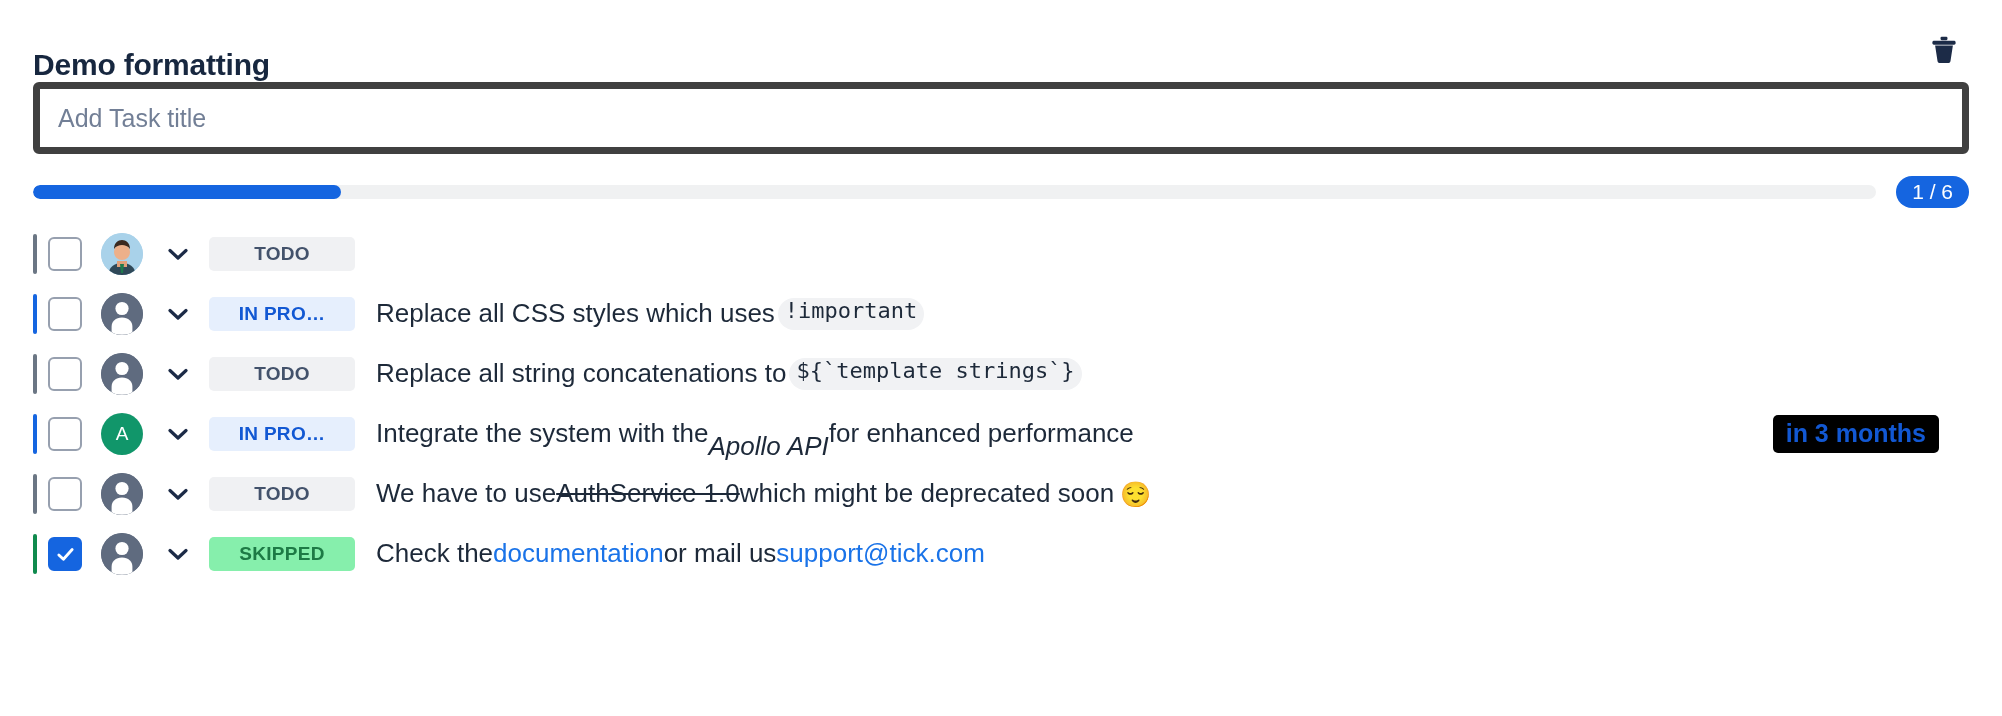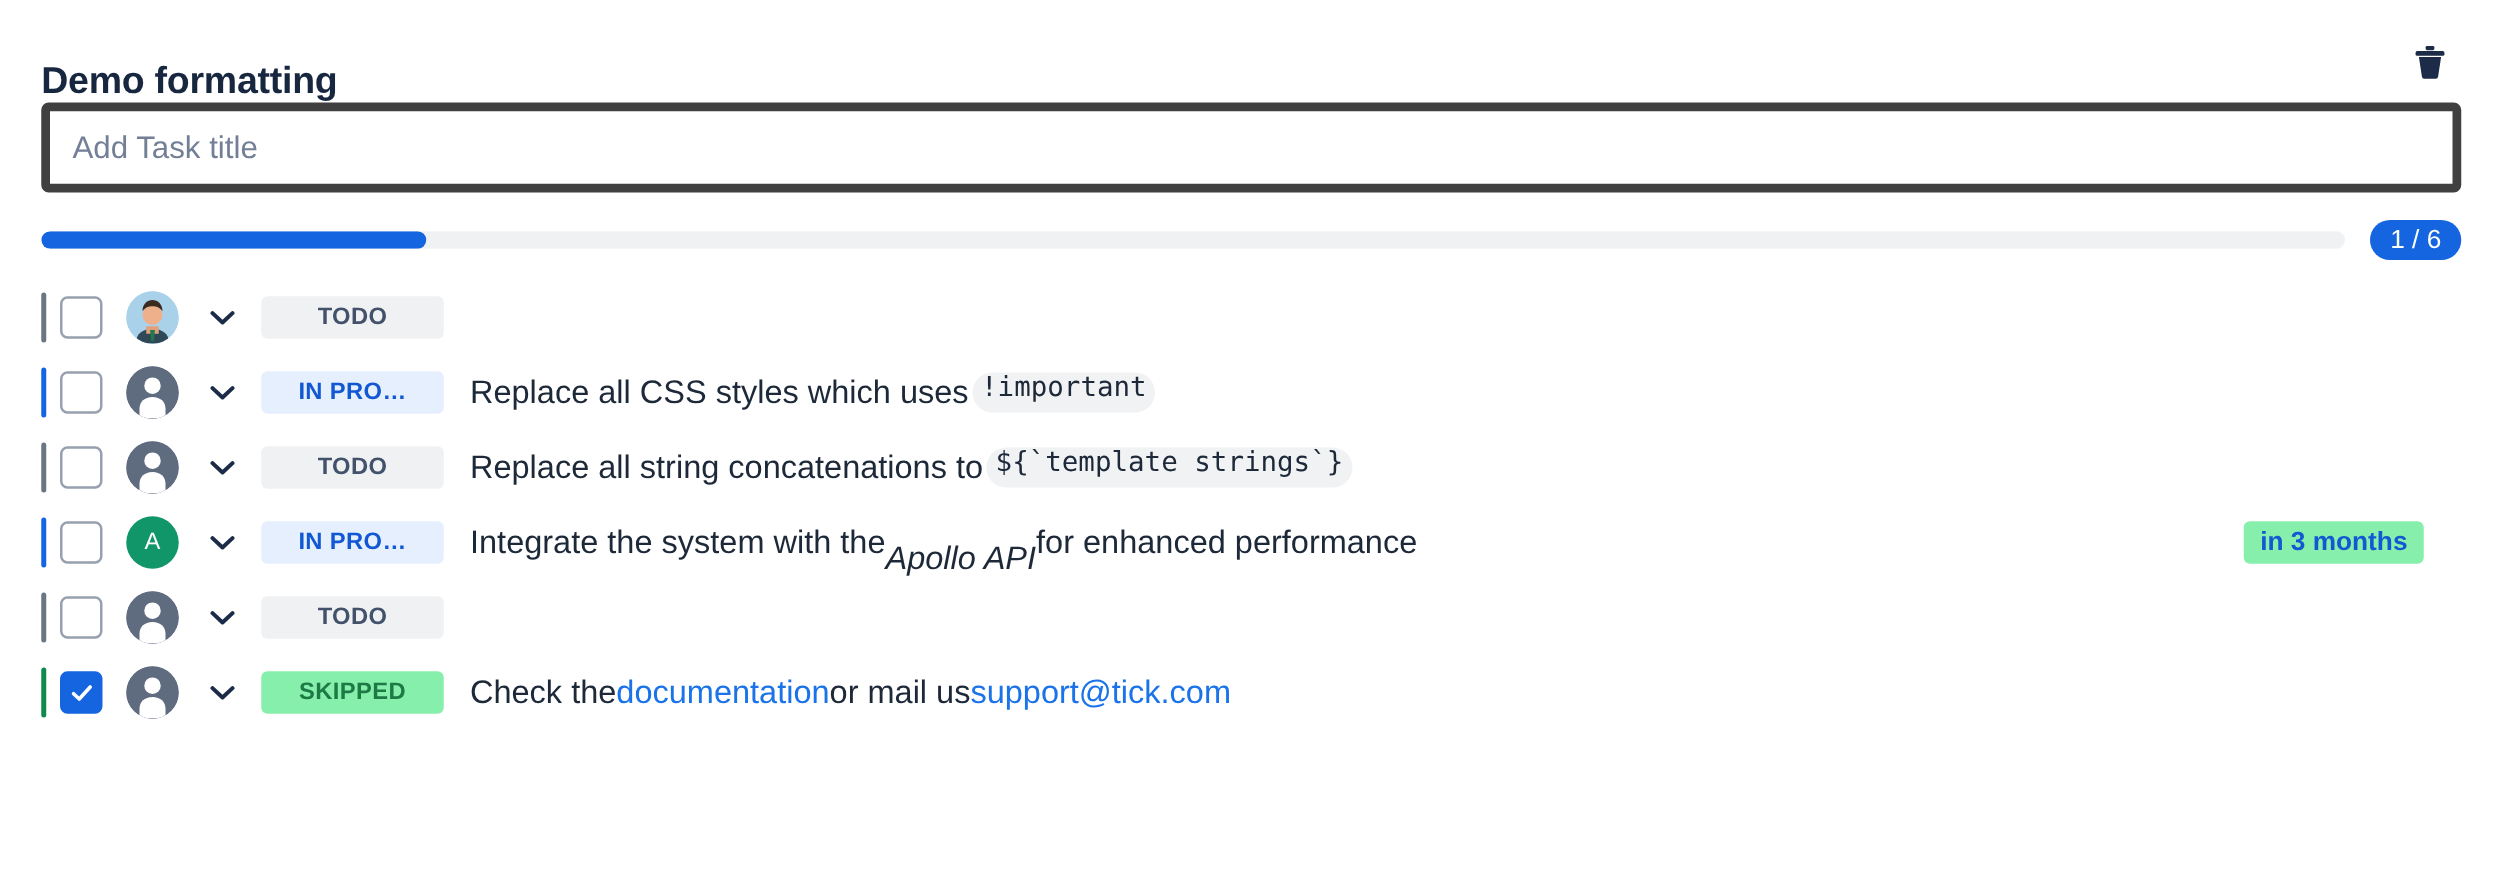--- a/index.html
+++ b/index.html
@@ -207,23 +207,23 @@
   .task-text a {
     color: #1a73e8;
     text-decoration: none;
     cursor: pointer;
   }
   .emoji { font-size: 25px; margin-left: 6px; }
 
   .spacer { flex: 1; }
 
   .due-badge {
-    background: #86efac;
+    background: #000000;
     color: #1258d3;
-    font-size: 21px;
+    font-size: 25px;
     font-weight: bold;
     border-radius: 5px;
     padding: 6px 13px 7px 13px;
     line-height: 1;
     white-space: nowrap;
     margin-right: 30px;
   }
 </style>
 </head>
 <body>
@@ -364,20 +364,26 @@
           <circle cx="21" cy="15.5" r="6.6" fill="#ffffff"></circle>
           <path d="M21 24.5 c-6.4 0 -10.4 4 -10.4 9.2 v8 h20.8 v-8 c0 -5.2 -4 -9.2 -10.4 -9.2z" fill="#ffffff"></path>
         </svg>
       </div>
       <div class="chevron">
         <svg width="20" height="13" viewBox="0 0 20 13" aria-hidden="true">
             <path d="M2 2.5 L10 10 L18 2.5" stroke="#1c2b47" stroke-width="3.2" fill="none" stroke-linecap="round" stroke-linejoin="round"></path>
           </svg>
       </div>
       <div class="status-badge todo">TODO</div>
+      <div class="task-text">
+        <span>We have to use </span>
+          <s>AuthService 1.0</s>
+          <span> which might be deprecated soon</span>
+          <span class="emoji">😌</span>
+      </div>
       <div class="spacer"></div>
     </div>
 
     <div class="task-row">
       <div class="status-bar" id="bar-5" style="background: rgb(15, 138, 77);"></div>
       <div class="checkbox checked">
         <svg class="tick" viewBox="0 0 20 20" aria-hidden="true">
             <path d="M3 10.5 L7.8 15 L17 4.8" stroke="#ffffff" stroke-width="3" fill="none" stroke-linecap="round" stroke-linejoin="round"></path>
           </svg>
       </div>

